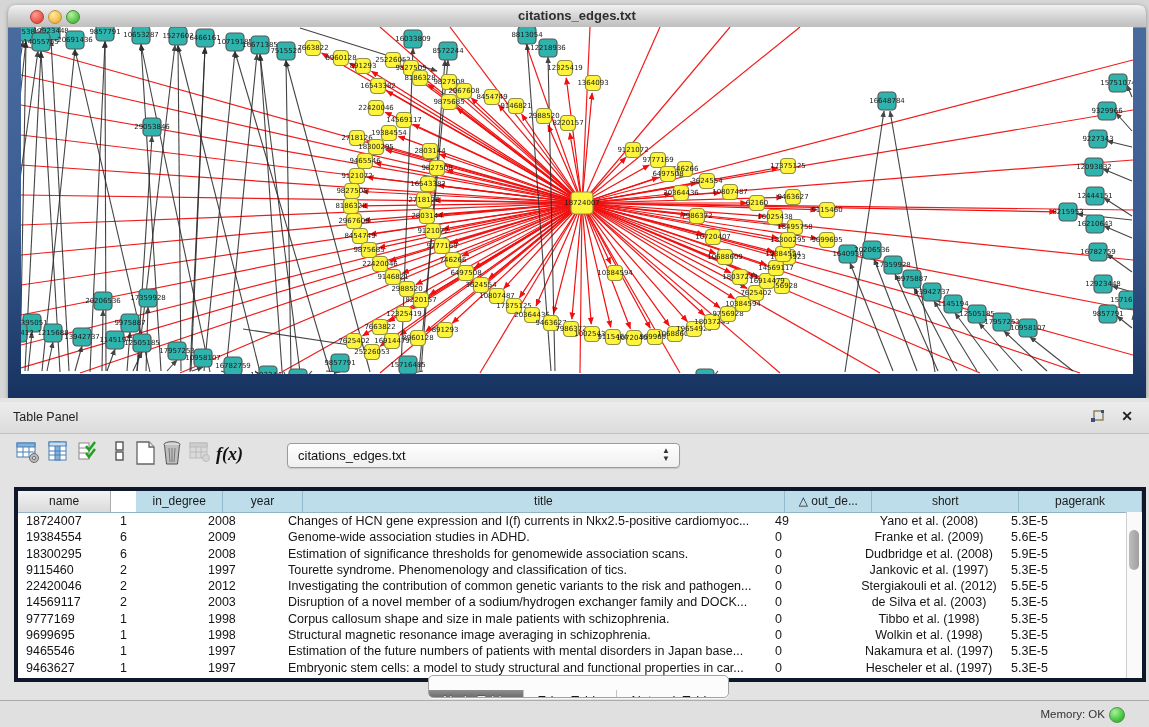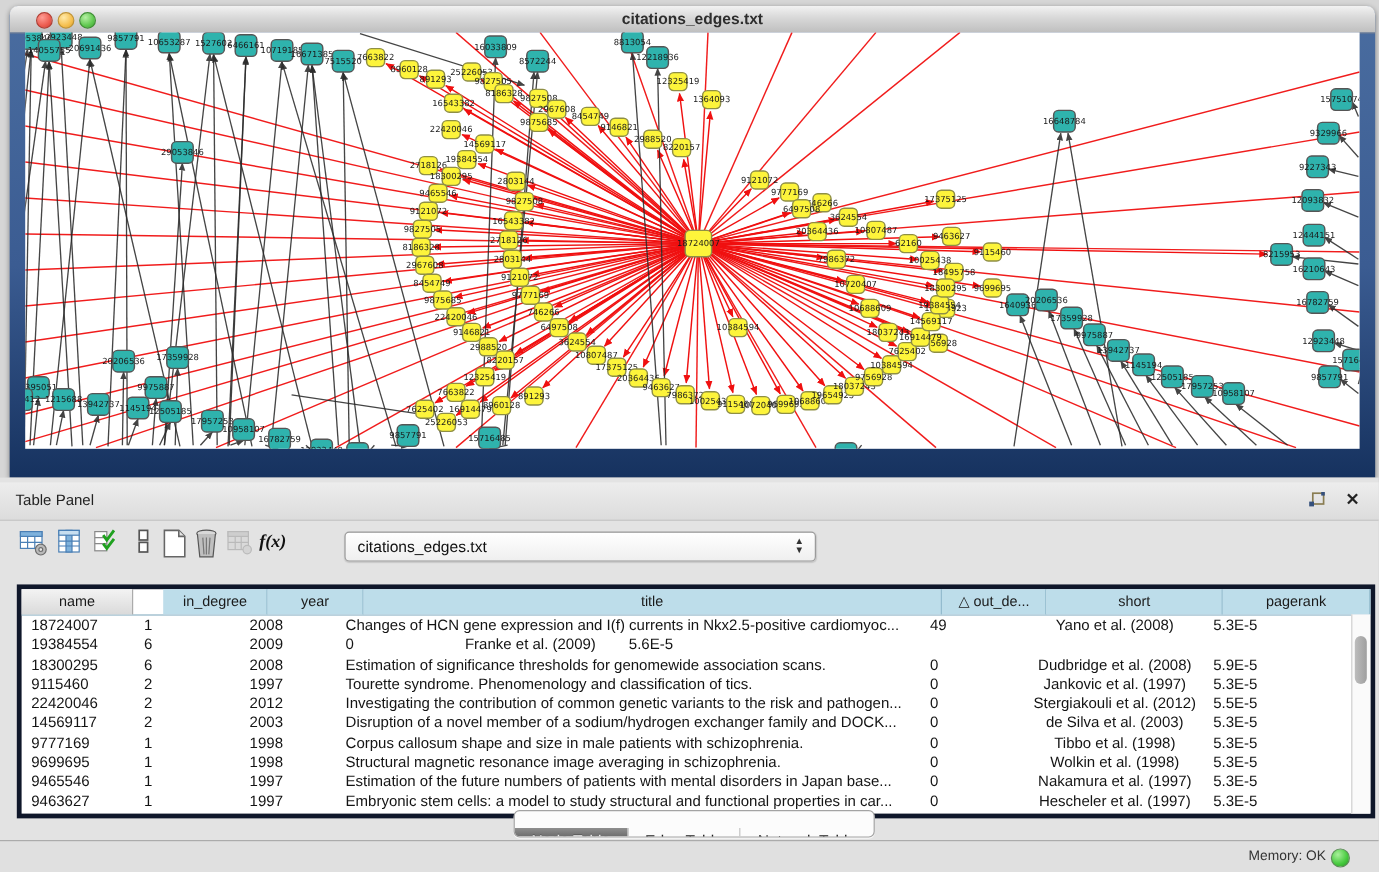--- a/index.html
+++ b/index.html
@@ -636,21 +636,21 @@
     <span class="tb-icon" style="left:188px">
       <svg width="24" height="24" viewBox="0 0 24 24" opacity="0.55">
         <rect x="2" y="3" width="17" height="15" fill="#D3D3D3" stroke="#9A9A9A"></rect>
         <rect x="2" y="3" width="17" height="4" fill="#BDBDBD" stroke="#9A9A9A"></rect>
         <line x1="8" y1="7" x2="8" y2="18" stroke="#9A9A9A"></line>
           <line x1="13" y1="7" x2="13" y2="18" stroke="#9A9A9A"></line>
         <line x1="2" y1="12" x2="19" y2="12" stroke="#9A9A9A"></line>
         <circle cx="18" cy="18" r="3.5" fill="#C9C9C9" stroke="#9A9A9A"></circle>
       </svg>
     </span>
-    <span class="tb-icon" style="left:216px;top:15px;font-family:'Liberation Serif',serif;font-style:italic;font-weight:bold;font-size:15px;color:#111;">f(x)</span>
+    <span class="tb-icon" style="left:216px;top:15px;font-family:'Liberation Serif',serif;font-style:italic;font-weight:bold;font-size:18px;color:#111;">f(x)</span>
     <div class="dropdown">
       <span class="dd-label">citations_edges.txt</span>
       <span class="dd-stepper">▲<br>▼</span>
     </div>
   </div>
 
   <div class="tbl">
     <div class="tbl-header" id="tbl-header">
         <div class="th gray" style="width: 94px;">name</div>
         <div class="th" style="width: 88px; margin-left: 25px;">in_degree</div>
@@ -667,20 +667,21 @@
           <div class="td" style="width: 80px;">2008</div>
           <div class="td" style="width: 487px;">Changes of HCN gene expression and I(f) currents in Nkx2.5-positive cardiomyoc...</div>
           <div class="td" style="width: 88px;">49</div>
           <div class="td center" style="width: 148px;">Yano et al. (2008)</div>
           <div class="td" style="width: 124px;">5.3E-5</div>
         </div>
         <div class="tr">
           <div class="td" style="width: 94px;">19384554</div>
           <div class="td" style="width: 88px;">6</div>
           <div class="td" style="width: 80px;">2009</div>
+          <div class="td" style="width: 487px;">Genome-wide association studies in ADHD.</div>
           <div class="td" style="width: 88px;">0</div>
           <div class="td center" style="width: 148px;">Franke et al. (2009)</div>
           <div class="td" style="width: 124px;">5.6E-5</div>
         </div>
         <div class="tr">
           <div class="td" style="width: 94px;">18300295</div>
           <div class="td" style="width: 88px;">6</div>
           <div class="td" style="width: 80px;">2008</div>
           <div class="td" style="width: 487px;">Estimation of significance thresholds for genomewide association scans.</div>
           <div class="td" style="width: 88px;">0</div>

